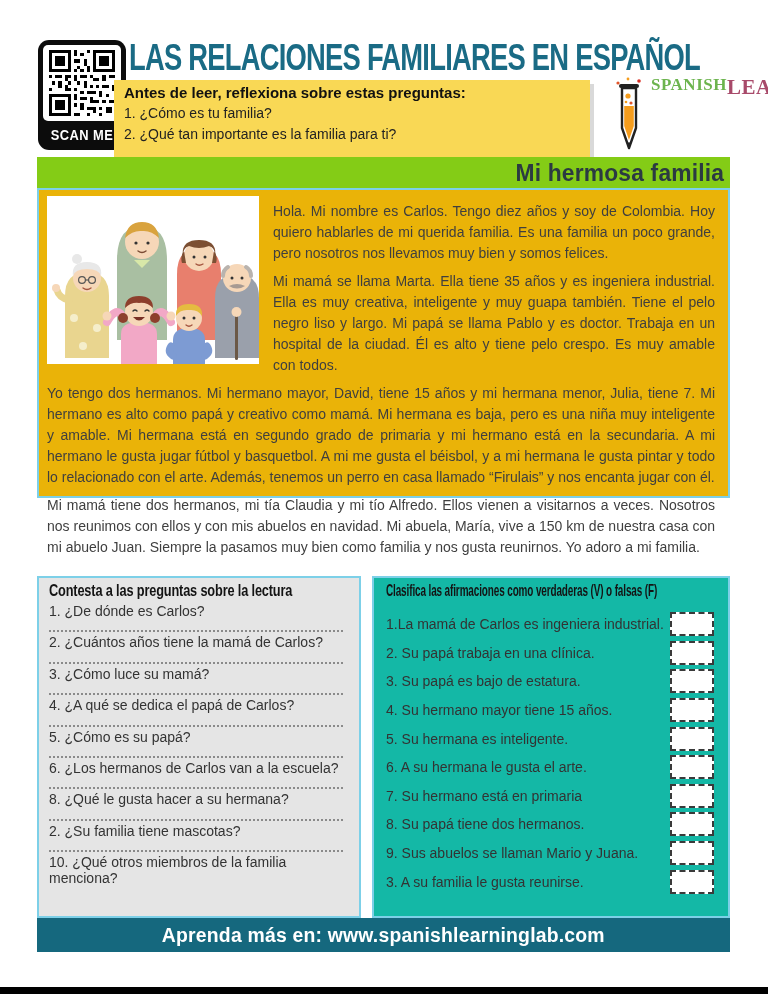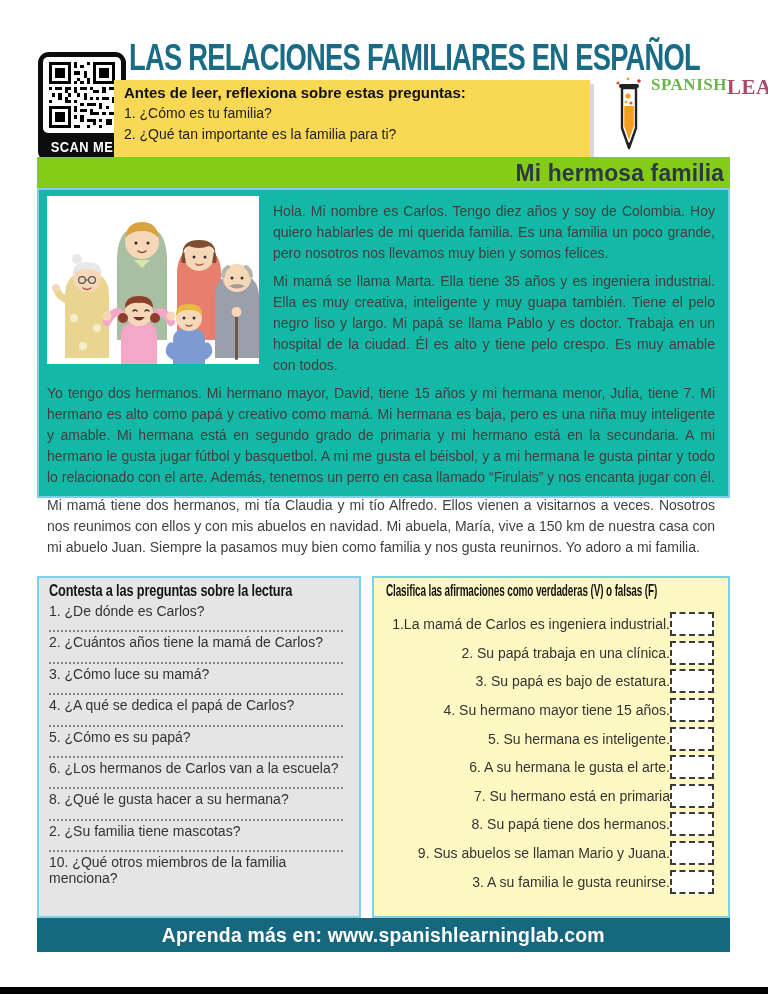--- a/index.html
+++ b/index.html
@@ -1,21 +1,21 @@
 <!DOCTYPE html>
 <html><head>
 <meta charset="utf-8">
 <style>
   * { margin:0; padding:0; box-sizing:border-box; }
   html,body { width:768px; height:994px; background:#ffffff; font-family:"Liberation Sans", sans-serif; }
   .page { position:relative; width:768px; height:994px; background:#fff; overflow:hidden; }
 
   
   .qr-badge { position:absolute; left:38px; top:40px; width:88px; height:110px;
-    background:#0c0c0c; border-radius:11px; padding:5px;margin-top:12px; }
+    background:#0c0c0c; border-radius:11px; padding:5px; }
   .qr-badge .qr-window { width:78px; height:76px; background:#fff; border-radius:5px;
     display:flex; align-items:center; justify-content:center; }
   .qr-badge .qr-label { height:27px; display:flex; align-items:center; justify-content:center;
     color:#fff; font-weight:bold; font-size:14px; letter-spacing:0.5px; transform:scaleX(0.92); }
 
   
   .page-title { position:absolute; left:129px; top:37px; white-space:nowrap;
     font-size:36px; font-weight:bold; color:#1a6b85; letter-spacing:-1px;
     transform:scaleX(0.76); transform-origin:0 0; }
 
@@ -34,40 +34,40 @@
   .logo .w3 { position:relative; font-size:23px; font-weight:bold; color:#17b8b0; letter-spacing:2px; }
   .logo .w3 .accent { position:absolute; left:24px; top:-8px; color:#2e7d32; font-size:18px; font-weight:bold; }
 
   
   .banner { position:absolute; left:37px; top:157px; width:693px; height:31px; background:#84cc16;
     display:flex; align-items:center; justify-content:flex-end; }
   .banner .banner-title { font-size:24px; font-weight:bold; color:#2b3a42; letter-spacing:0.2px; transform:scaleX(0.95); }
 
   
   .reading-box { position:absolute; left:37px; top:188px; width:693px; height:310px;
-    border:2px solid #7dd0e8; background:#14b8a6; padding:4px 13px 5px 8px; }
+    border:2px solid #7dd0e8; background:#eab308; padding:4px 13px 5px 8px; }
   .family-art { float:left; width:212px; height:168px; margin:2px 14px 0 0; }
   .reading-box p { font-size:14px; line-height:21px; color:#3f3f3f; text-align:justify; margin:7px 0 7px 0; }
 
   
   .qbox { position:absolute; left:37px; top:576px; width:324px; height:342px;
     border:2px solid #7dd0e8; background:#e5e5e5; padding:3px 10px 0 10px; }
   .qbox-heading { white-space:nowrap; font-size:17px; font-weight:bold; color:#141414;
     transform:scaleX(0.75); transform-origin:0 0; letter-spacing:-0.2px; }
   .q-row { height:31.4px; display:flex; flex-direction:column; justify-content:space-between; }
   .q-row .q-text { font-size:14px; color:#333; padding-top:2px; }
   .q-row .answer-line { margin-top:auto; border-bottom:2px dotted #8a8a8a; width:98%; }
   .q-row:last-child .answer-line { border-bottom:none; }
 
   .tfbox { position:absolute; left:372px; top:576px; width:358px; height:342px;
-    border:2px solid #7dd0e8; background:#fef9c3; padding:3px 14px 0 12px; }
+    border:2px solid #7dd0e8; background:#14b8a6; padding:3px 14px 0 12px; }
   .tf-heading { white-space:nowrap; font-size:17px; font-weight:bold; color:#141414;
     transform:scaleX(0.585); transform-origin:0 0; letter-spacing:-0.2px; }
   .tf-rows { margin-top:9px; }
-  .tf-row { height:28.6px; display:flex; align-items:center; justify-content:flex-end; }
+  .tf-row { height:28.6px; display:flex; align-items:center; justify-content:space-between; }
   .tf-row .tf-text { font-size:14px; color:#333; }
   .tf-row .tf-checkbox { width:44px; height:24px; border:2px dashed #3a3a3a; background:#fff; flex:0 0 auto; }
 
   
   .footer-banner { position:absolute; left:37px; top:918px; width:693px; height:34px; background:#15687e;
     display:flex; align-items:center; justify-content:center; }
   .footer-banner .footer-text { color:#fff; font-weight:bold; font-size:20px; letter-spacing:0.2px; transform:scaleX(0.97); }
 
   .bottom-strip { position:absolute; left:0; top:987px; width:768px; height:7px; background:#000; }
 </style>

